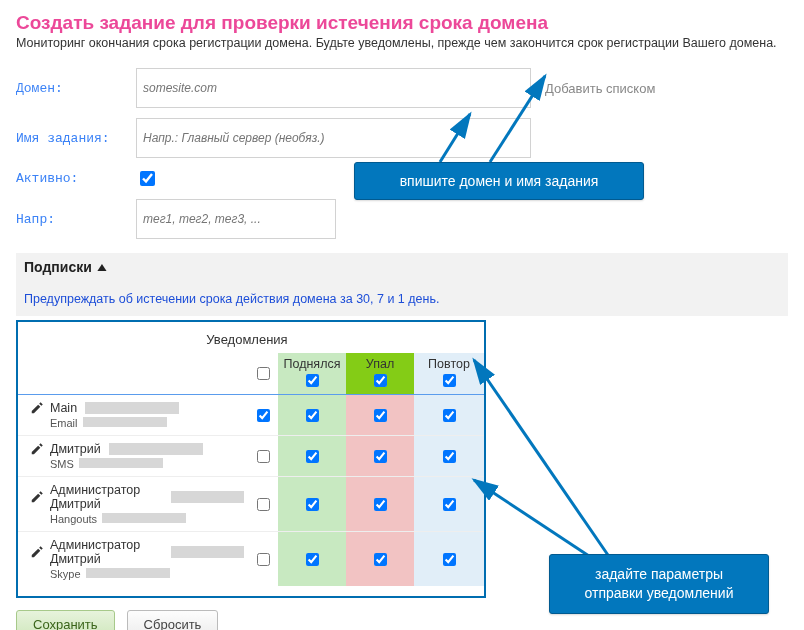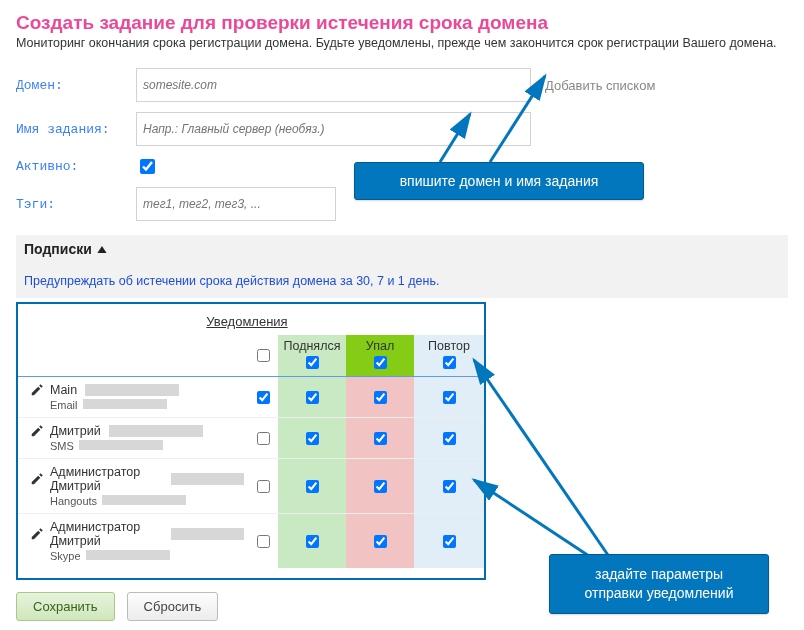--- a/index.html
+++ b/index.html
@@ -32,21 +32,21 @@
   .form-label {
     width: 120px;
     text-align: left;
     padding-right: 10px;
     font-size: 13px;
     color: #3b82f6;
     font-family: Liberation Mono, monospace;
   }
   .form-input {
     width: 395px;
-    height: 34px;
+    height: 40px;
     border: 1px solid #d2d2d2;
     padding: 2px 6px;
     font-size: 12px;
     color: #1d4ed8;
     font-style: italic;
     background: #fff;
   }
   .form-input.tags { width: 200px; }
   .add-list {
     margin-left: 14px;
@@ -82,21 +82,20 @@
     padding: 6px 0 10px 0;
     width: 470px;
     position: relative;
     background:#fff;
   }
   .notif-title {
     text-align: center;
     font-size: 13px;
     padding: 4px 8px 6px 0;
     color: #333;
-    text-decoration: underline;
   }
   table.notif {
     border-collapse: collapse;
     width: 100%;
   }
   table.notif th, table.notif td {
     padding: 4px 4px;
     font-size: 12.5px;
     text-align: center;
     vertical-align: middle;
@@ -207,21 +206,21 @@
   <div class="form-label">Имя задания:</div>
   <input class="form-input" placeholder="Напр.: Главный сервер (необяз.)" style="">
 </div>
 
 <div class="form-row">
   <div class="form-label">Активно:</div>
   <input type="checkbox" class="checkbox" checked="" style="">
 </div>
 
 <div class="form-row">
-  <div class="form-label">Тэги:</div>
+  <div class="form-label">Напр:</div>
   <input class="form-input tags" placeholder="тег1, тег2, тег3, ..." style="">
 </div>
 
 <div class="section-header">
   <div class="section-title">
     <span>Подписки</span>
     <span class="caret">▲</span>
   </div>
   <div class="section-desc">Предупреждать об истечении срока действия домена за 30, 7 и 1 день.</div>
 </div>

